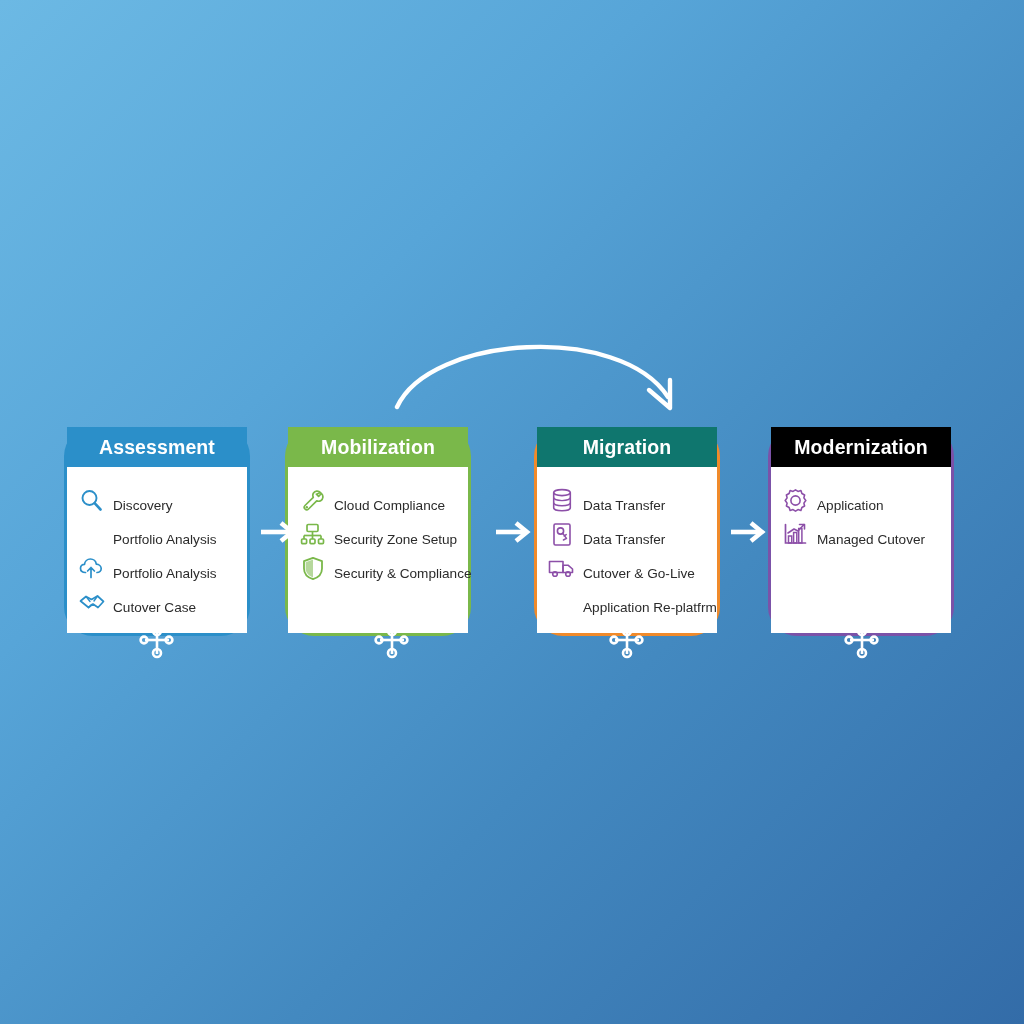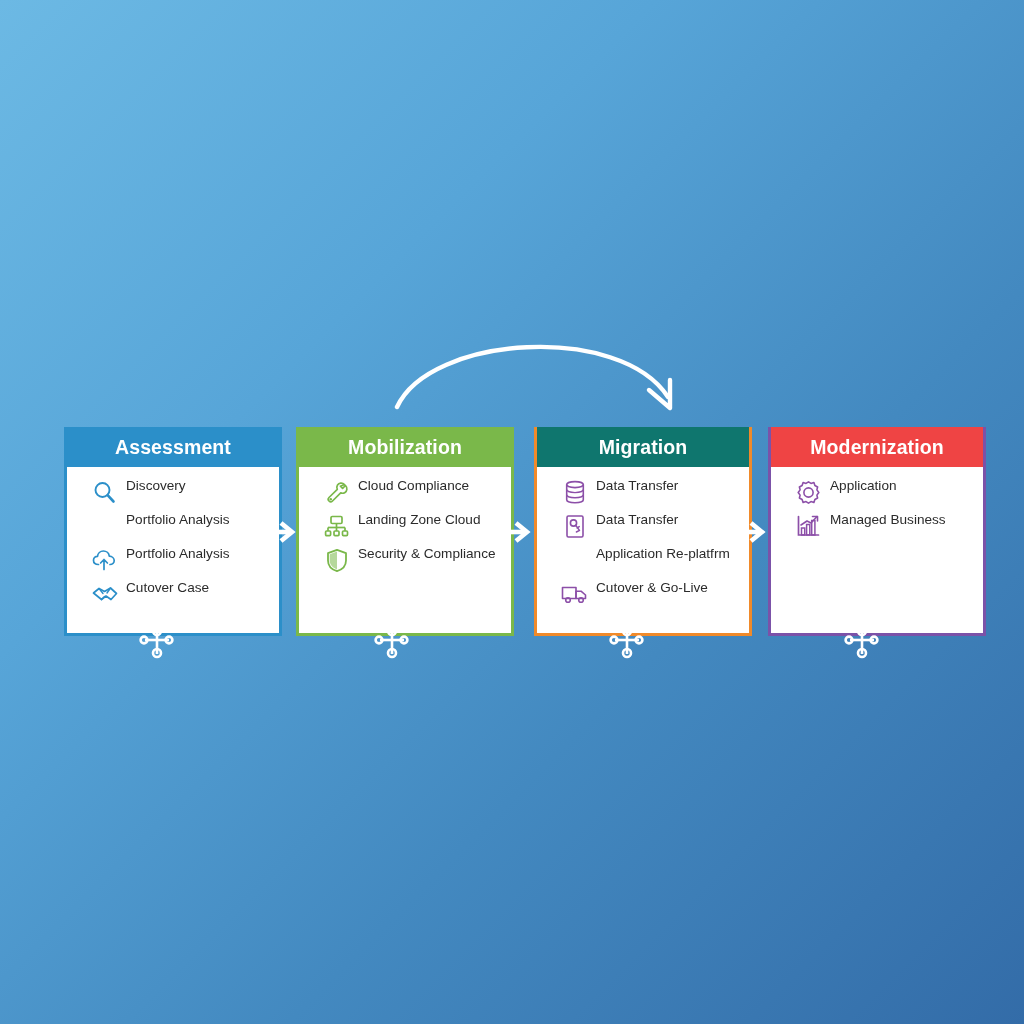--- a/index.html
+++ b/index.html
@@ -30,48 +30,49 @@
     top: 305px;
     width: 330px;
     height: 125px;
     pointer-events: none;
   }
 
   
   .card {
     position: absolute;
     top: 427px;
-    width: 218px;
+    width: 186px;
     box-sizing: border-box;
     border-style: solid;
     border-width: 0 3px 3px 3px;
     background: #ffffff;
+    border-radius: 29px;
   }
   .card-header {
     height: 40px;
     line-height: 40px;
     text-align: center;
     color: #ffffff;
     font-size: 19.5px;
     font-weight: bold;
     letter-spacing: 0.1px;
     white-space: nowrap;
     overflow: visible;
   }
   .card-body {
     background: #ffffff;
     padding: 12px 0 14px 0;
     min-height: 140px;
   }
 
   .item {
     display: flex;
-    align-items: flex-start;
+    align-items: flex-end;
     height: 34px;
-    padding-left: 24px;
+    padding-left: 11px;
     white-space: nowrap;
   }
   .item-icon {
     width: 27px;
     height: 26px;
     flex: 0 0 27px;
     margin-right: 8px;
     display: flex;
     align-items: center;
     justify-content: center;
@@ -79,26 +80,26 @@
   .item-icon svg { display: block; }
   .item-label {
     font-size: 13.6px;
     color: #2b2b2b;
     line-height: 1;
   }
 
   
   .card.assessment    { left: 64px;  border-color: #2b8fc9; }
   .card.assessment .card-header { background: #2b8fc9; }
-  .card.mobilization  { left: 296px; border-color: #7ab84a; }
+  .card.mobilization  { left: 285px; border-color: #7ab84a; }
   .card.mobilization .card-header { background: #7ab84a; }
   .card.migration     { left: 534px; border-color: #f08a2a; }
   .card.migration .card-header { background: #0f766e; }
   .card.modernization { left: 768px; border-color: #7b52a8; }
-  .card.modernization .card-header { background: #ef4444; }
+  .card.modernization .card-header { background: #000000; }
 
   
   .connector {
     position: absolute;
     top: 512px;
     width: 44px;
     height: 40px;
   }
   .connector.c1 { left: 256px; }
   .connector.c2 { left: 491px; }
@@ -191,21 +192,21 @@
             <line x1="12.5" y1="9.5" x2="12.5" y2="13.5" stroke="#7ab84a" stroke-width="1.7"></line>
             <line x1="4" y1="13.5" x2="21" y2="13.5" stroke="#7ab84a" stroke-width="1.7"></line>
             <line x1="4" y1="13.5" x2="4" y2="17" stroke="#7ab84a" stroke-width="1.7"></line>
             <line x1="21" y1="13.5" x2="21" y2="17" stroke="#7ab84a" stroke-width="1.7"></line>
             <line x1="12.5" y1="13.5" x2="12.5" y2="17" stroke="#7ab84a" stroke-width="1.7"></line>
             <rect x="1.6" y="17" width="5" height="4.6" rx="1" fill="none" stroke="#7ab84a" stroke-width="1.7"></rect>
             <rect x="10" y="17" width="5" height="4.6" rx="1" fill="none" stroke="#7ab84a" stroke-width="1.7"></rect>
             <rect x="18.5" y="17" width="5" height="4.6" rx="1" fill="none" stroke="#7ab84a" stroke-width="1.7"></rect>
           </svg>
         </span>
-        <span class="item-label">Landing Zone Cloud</span>
+        <span class="item-label">Security Zone Setup</span>
       </div>
 
       <div class="item">
         <span class="item-icon">
           <svg width="22" height="25" viewBox="0 0 22 25">
             <path d="M11 1.8 L20 5.2 L20 12.5 C20 17.8 16 21.6 11 23.2 C6 21.6 2 17.8 2 12.5 L2 5.2 Z" fill="none" stroke="#7ab84a" stroke-width="1.8" stroke-linejoin="round"></path>
             <path d="M11 3.6 L11 21.6 C7 20.1 3.7 17 3.7 12.6 L3.7 6.3 Z" fill="#7ab84a" opacity="0.55"></path>
           </svg>
         </span>
         <span class="item-label">Security &amp; Compliance</span>
@@ -235,34 +236,34 @@
           <svg width="22" height="25" viewBox="0 0 22 25">
             <rect x="3" y="2" width="16" height="21" rx="1.4" fill="none" stroke="#8c4fa8" stroke-width="1.6"></rect>
             <circle cx="9.5" cy="9" r="3.1" fill="none" stroke="#8c4fa8" stroke-width="1.6"></circle>
             <path d="M11.6 11.2 L15.5 16.4 M13.2 14 L15.2 12.6 M15.5 16.4 L12.4 18" fill="none" stroke="#8c4fa8" stroke-width="1.5" stroke-linecap="round"></path>
           </svg>
         </span>
         <span class="item-label">Data Transfer</span>
       </div>
 
       <div class="item">
-        <span class="item-icon"></span>
-        <span class="item-label">Application Re-platfrm</span>
-      </div>
-
-      <div class="item">
         <span class="item-icon">
           <svg width="27" height="20" viewBox="0 0 27 20">
             <path d="M1.5 3.5 L15 3.5 L15 14.5 L1.5 14.5 Z" fill="none" stroke="#8c4fa8" stroke-width="1.6" stroke-linejoin="round"></path>
             <path d="M15 7.2 L20 7.2 L24.5 11 L24.5 14.5 L15 14.5 Z" fill="none" stroke="#8c4fa8" stroke-width="1.6" stroke-linejoin="round"></path>
             <circle cx="7" cy="16" r="2.3" fill="none" stroke="#8c4fa8" stroke-width="1.6"></circle>
             <circle cx="20" cy="16" r="2.3" fill="none" stroke="#8c4fa8" stroke-width="1.6"></circle>
           </svg>
         </span>
         <span class="item-label">Cutover &amp; Go-Live</span>
+      </div>
+
+      <div class="item">
+        <span class="item-icon"></span>
+        <span class="item-label">Application Re-platfrm</span>
       </div>
 
     </div>
   </div>
 
   <div class="card modernization">
     <div class="card-header">Modernization</div>
     <div class="card-body">
 
       <div class="item">
@@ -280,21 +281,21 @@
         <span class="item-icon">
           <svg width="25" height="24" viewBox="0 0 25 24">
             <path d="M2.5 2.5 L2.5 21 L22.5 21" fill="none" stroke="#8c4fa8" stroke-width="1.7" stroke-linecap="round"></path>
             <rect x="5.5" y="14" width="3.2" height="7" fill="none" stroke="#8c4fa8" stroke-width="1.5"></rect>
             <rect x="10.6" y="10.5" width="3.2" height="10.5" fill="none" stroke="#8c4fa8" stroke-width="1.5"></rect>
             <rect x="15.7" y="6.5" width="3.2" height="14.5" fill="none" stroke="#8c4fa8" stroke-width="1.5"></rect>
             <path d="M5 11 L11 7 L15 9 L21 2.5" fill="none" stroke="#8c4fa8" stroke-width="1.6" stroke-linecap="round" stroke-linejoin="round"></path>
             <path d="M16.5 2.5 L21.5 2.5 L21.5 7" fill="none" stroke="#8c4fa8" stroke-width="1.6" stroke-linecap="round" stroke-linejoin="round"></path>
           </svg>
         </span>
-        <span class="item-label">Managed Business</span>
+        <span class="item-label">Managed Cutover</span>
       </div>
 
     </div>
   </div>
 
   <div class="connector c1">
     <svg width="44" height="40" viewBox="0 0 44 40">
       <line x1="5" y1="20" x2="33" y2="20" stroke="#ffffff" stroke-width="4.6" stroke-linecap="butt"></line>
       <path d="M25 11 L36 20 L25 29" fill="none" stroke="#ffffff" stroke-width="4.6" stroke-linecap="butt" stroke-linejoin="miter"></path>
     </svg>

